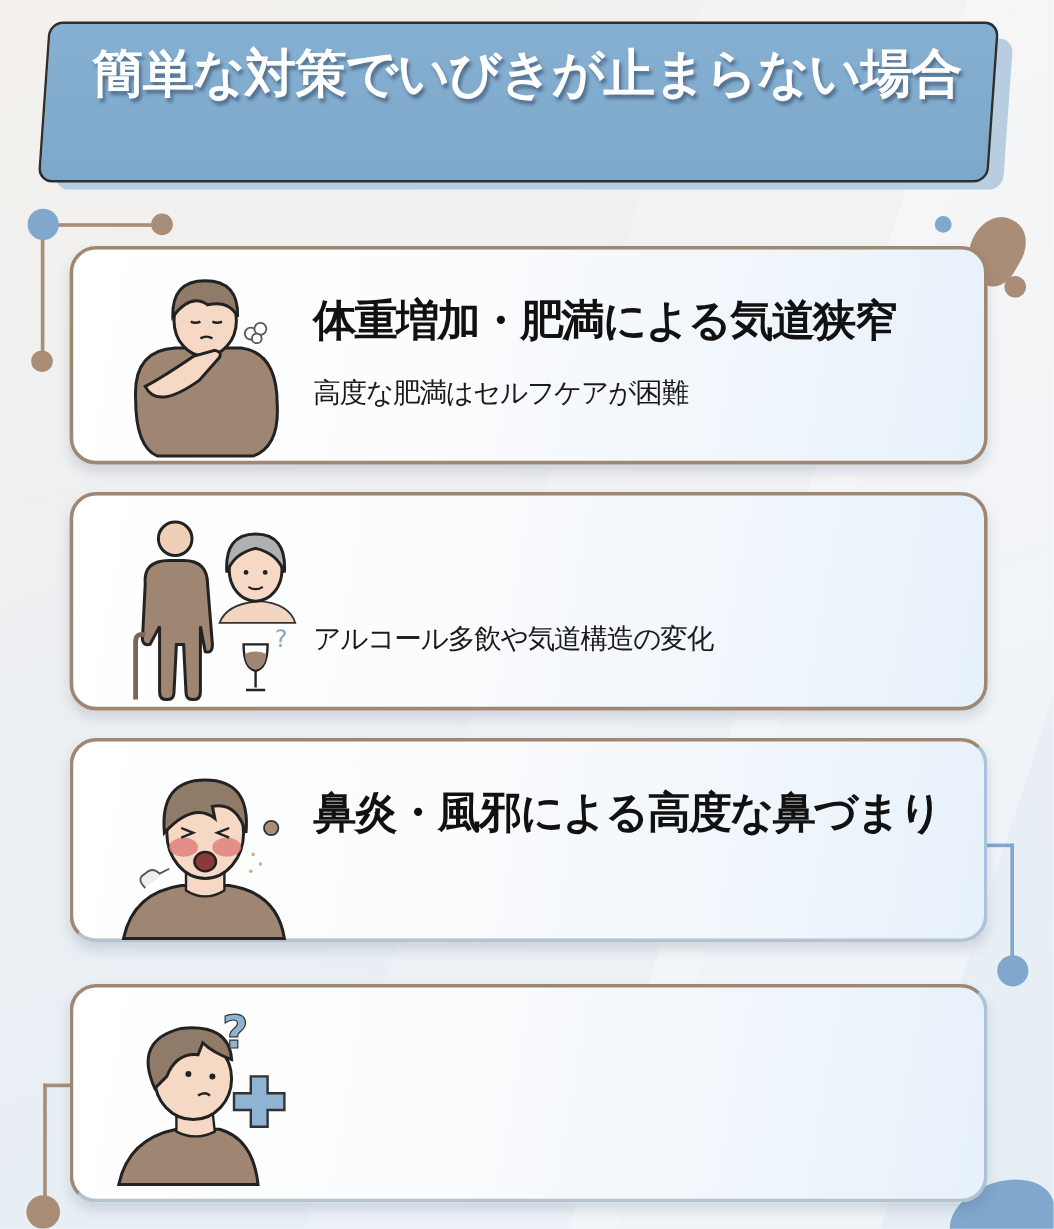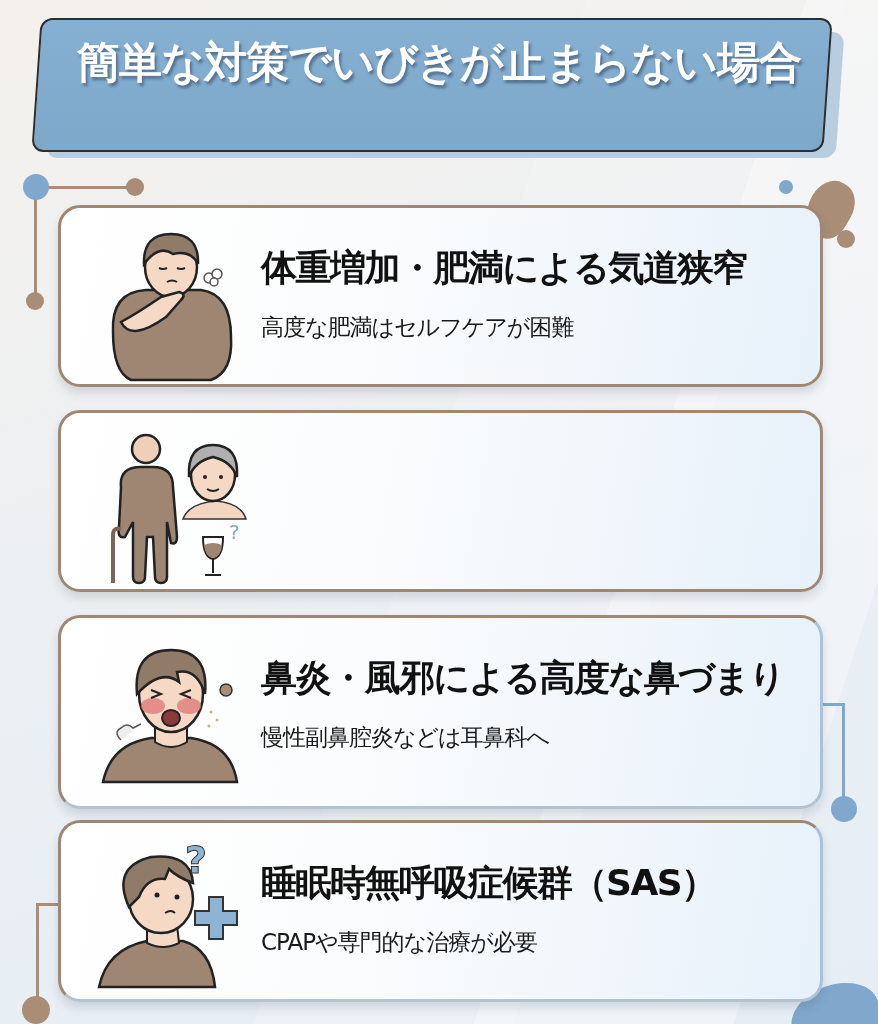--- a/index.html
+++ b/index.html
@@ -127,23 +127,24 @@
       <path d="M98 50 Q96 18 122 18 Q148 18 146 50 Q140 34 122 30 Q104 34 98 50 Z" fill="#b0b0b0" stroke="#222" stroke-width="2.5"></path>
       <circle cx="114" cy="50" r="2" fill="#222"></circle>
         <circle cx="130" cy="50" r="2" fill="#222"></circle>
       <path d="M116 62 Q122 66 128 62" stroke="#222" stroke-width="1.8" fill="none"></path>
       <path d="M112 110 L132 110 Q132 130 122 132 Q112 130 112 110 Z" fill="#fff" stroke="#222" stroke-width="2"></path>
       <path d="M113 118 Q122 114 131 118 Q130 130 122 131 Q114 130 113 118 Z" fill="#9e8672"></path>
       <path d="M122 132 L122 146 M114 148 L130 148" stroke="#222" stroke-width="2"></path>
       <text x="138" y="112" font-family="DejaVu Sans, sans-serif" font-size="20" fill="#7fa8cc">?</text>
     </svg>
   </div>
+  <div class="card-sub">アルコール多飲や気道構造の変化</div>
 </div>
 
-<div class="card blue-edge" style="top:615px; height:194px;">
+<div class="card blue-edge" style="top:615px; height:170px;">
   <div class="card-illus">
     <svg width="170" height="160" viewBox="0 0 170 160">
       <path d="M12 150 Q20 112 60 106 L100 106 Q140 112 146 150 Z" fill="#9e8672" stroke="#222" stroke-width="2.5"></path>
       <path d="M64 96 L64 110 Q80 120 96 110 L96 96 Z" fill="#f5d9c4" stroke="#222" stroke-width="2"></path>
       <ellipse cx="80" cy="62" rx="32" ry="38" fill="#f5d9c4" stroke="#222" stroke-width="2.5"></ellipse>
       <path d="M46 62 Q42 18 80 18 Q118 18 114 62 Q106 36 86 40 L88 50 Q70 36 46 62 Z" fill="#8f7b68" stroke="#222" stroke-width="2.5"></path>
       <ellipse cx="62" cy="74" rx="12" ry="8" fill="#e07a7a" opacity="0.8"></ellipse>
       <ellipse cx="98" cy="74" rx="12" ry="8" fill="#e07a7a" opacity="0.8"></ellipse>
       <path d="M60 58 L70 62 L60 66 M100 58 L90 62 L100 66" stroke="#222" stroke-width="2" fill="none"></path>
       <ellipse cx="80" cy="86" rx="9" ry="8" fill="#8b3a3a" stroke="#222" stroke-width="2"></ellipse>
@@ -151,35 +152,29 @@
       <circle cx="135" cy="58" r="6" fill="#a98d76" stroke="#333" stroke-width="1.5"></circle>
       <circle cx="120" cy="80" r="1.5" fill="#c9b57a"></circle>
         <circle cx="126" cy="88" r="1.5" fill="#c9b57a"></circle>
         <circle cx="118" cy="94" r="1.5" fill="#c9b57a"></circle>
     </svg>
   </div>
   <div class="card-heading">
     <span class="band"></span>
     <span class="htext">鼻炎・風邪による高度な鼻づまり</span>
   </div>
-  <div class="card-sub">慢性副鼻腔炎などは耳鼻科へ</div>
 </div>
 
 <div class="card blue-edge" style="top:820px; height:182px;">
   <div class="card-illus">
     <svg width="170" height="160" viewBox="0 0 170 160">
       <path d="M8 150 Q16 112 56 104 L92 104 Q120 112 124 150 Z" fill="#9e8672" stroke="#222" stroke-width="2.5"></path>
       <path d="M56 90 L56 106 Q72 114 88 106 L86 88 Z" fill="#f5d9c4" stroke="#222" stroke-width="2"></path>
       <ellipse cx="70" cy="62" rx="32" ry="34" fill="#f5d9c4" stroke="#222" stroke-width="2.5"></ellipse>
       <path d="M38 70 Q20 30 60 20 Q100 16 102 46 Q86 40 78 32 L74 42 Q56 40 48 60 Z" fill="#8f7b68" stroke="#222" stroke-width="2.5"></path>
       <circle cx="66" cy="58" r="2.5" fill="#222"></circle>
         <circle cx="86" cy="60" r="2.5" fill="#222"></circle>
       <path d="M74 76 Q80 72 84 76" stroke="#222" stroke-width="2" fill="none"></path>
       <text x="94" y="36" font-family="DejaVu Sans, sans-serif" font-size="38" font-weight="bold" fill="#8fb3d2" stroke="#333" stroke-width="1">?</text>
       <path d="M118 60 L132 60 L132 74 L146 74 L146 88 L132 88 L132 102 L118 102 L118 88 L104 88 L104 74 L118 74 Z" fill="#8fb3d2" stroke="#333" stroke-width="2"></path>
     </svg>
   </div>
-  <div class="card-heading">
-    <span class="band"></span>
-    <span class="htext">睡眠時無呼吸症候群（SAS）</span>
-  </div>
-  <div class="card-sub">CPAPや専門的な治療が必要</div>
 </div>
 
 </body></html>

